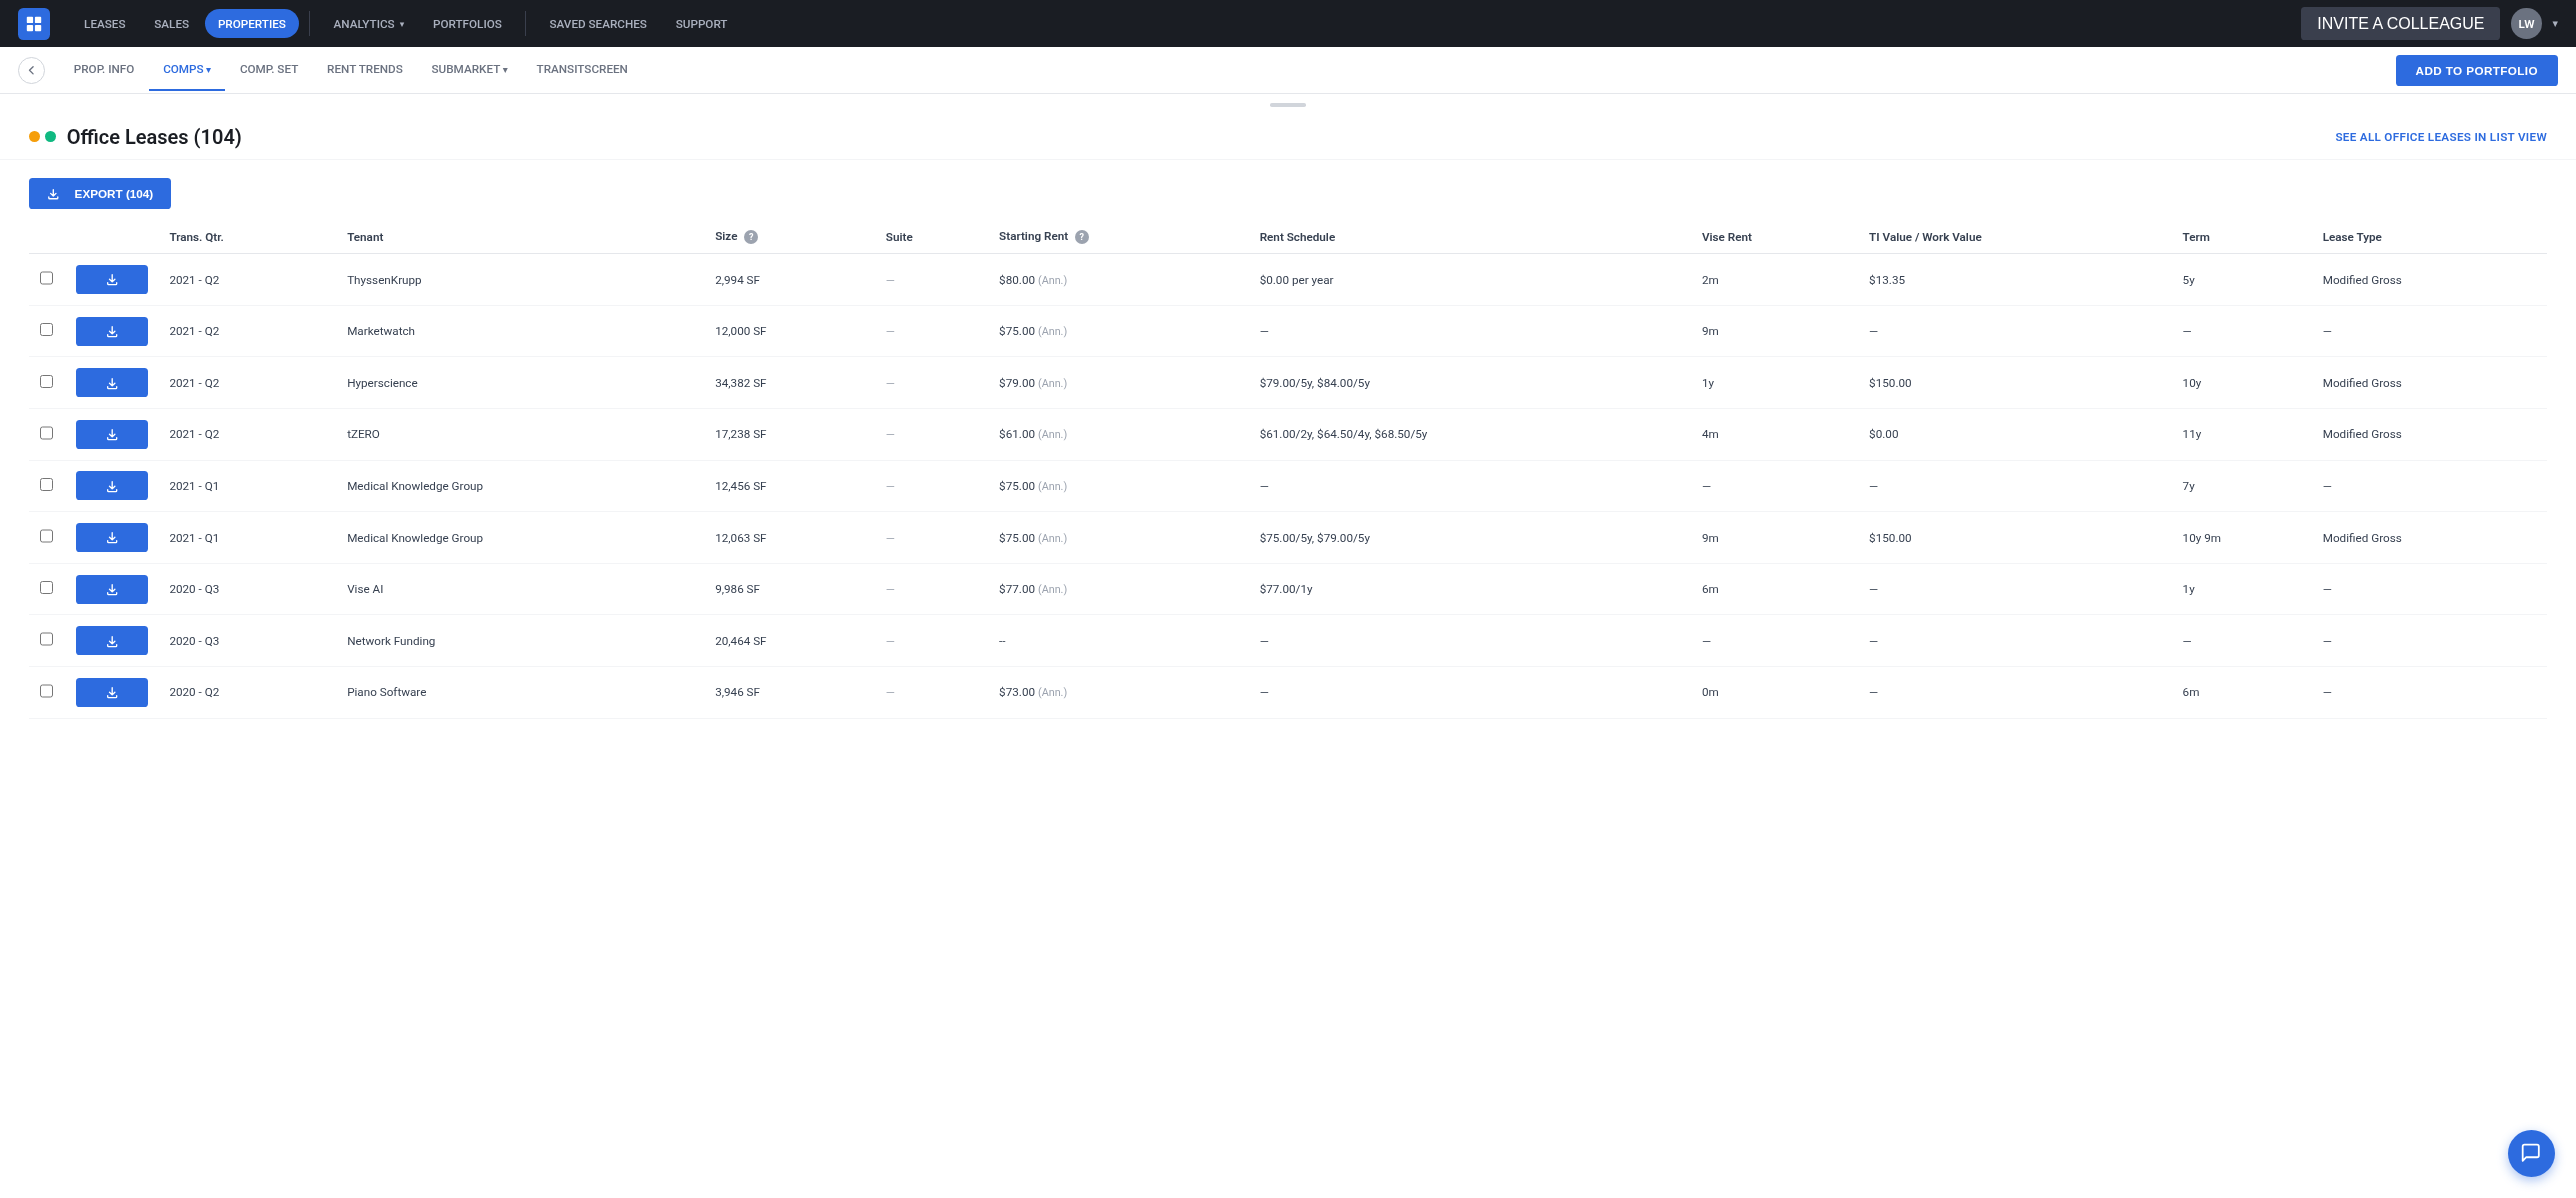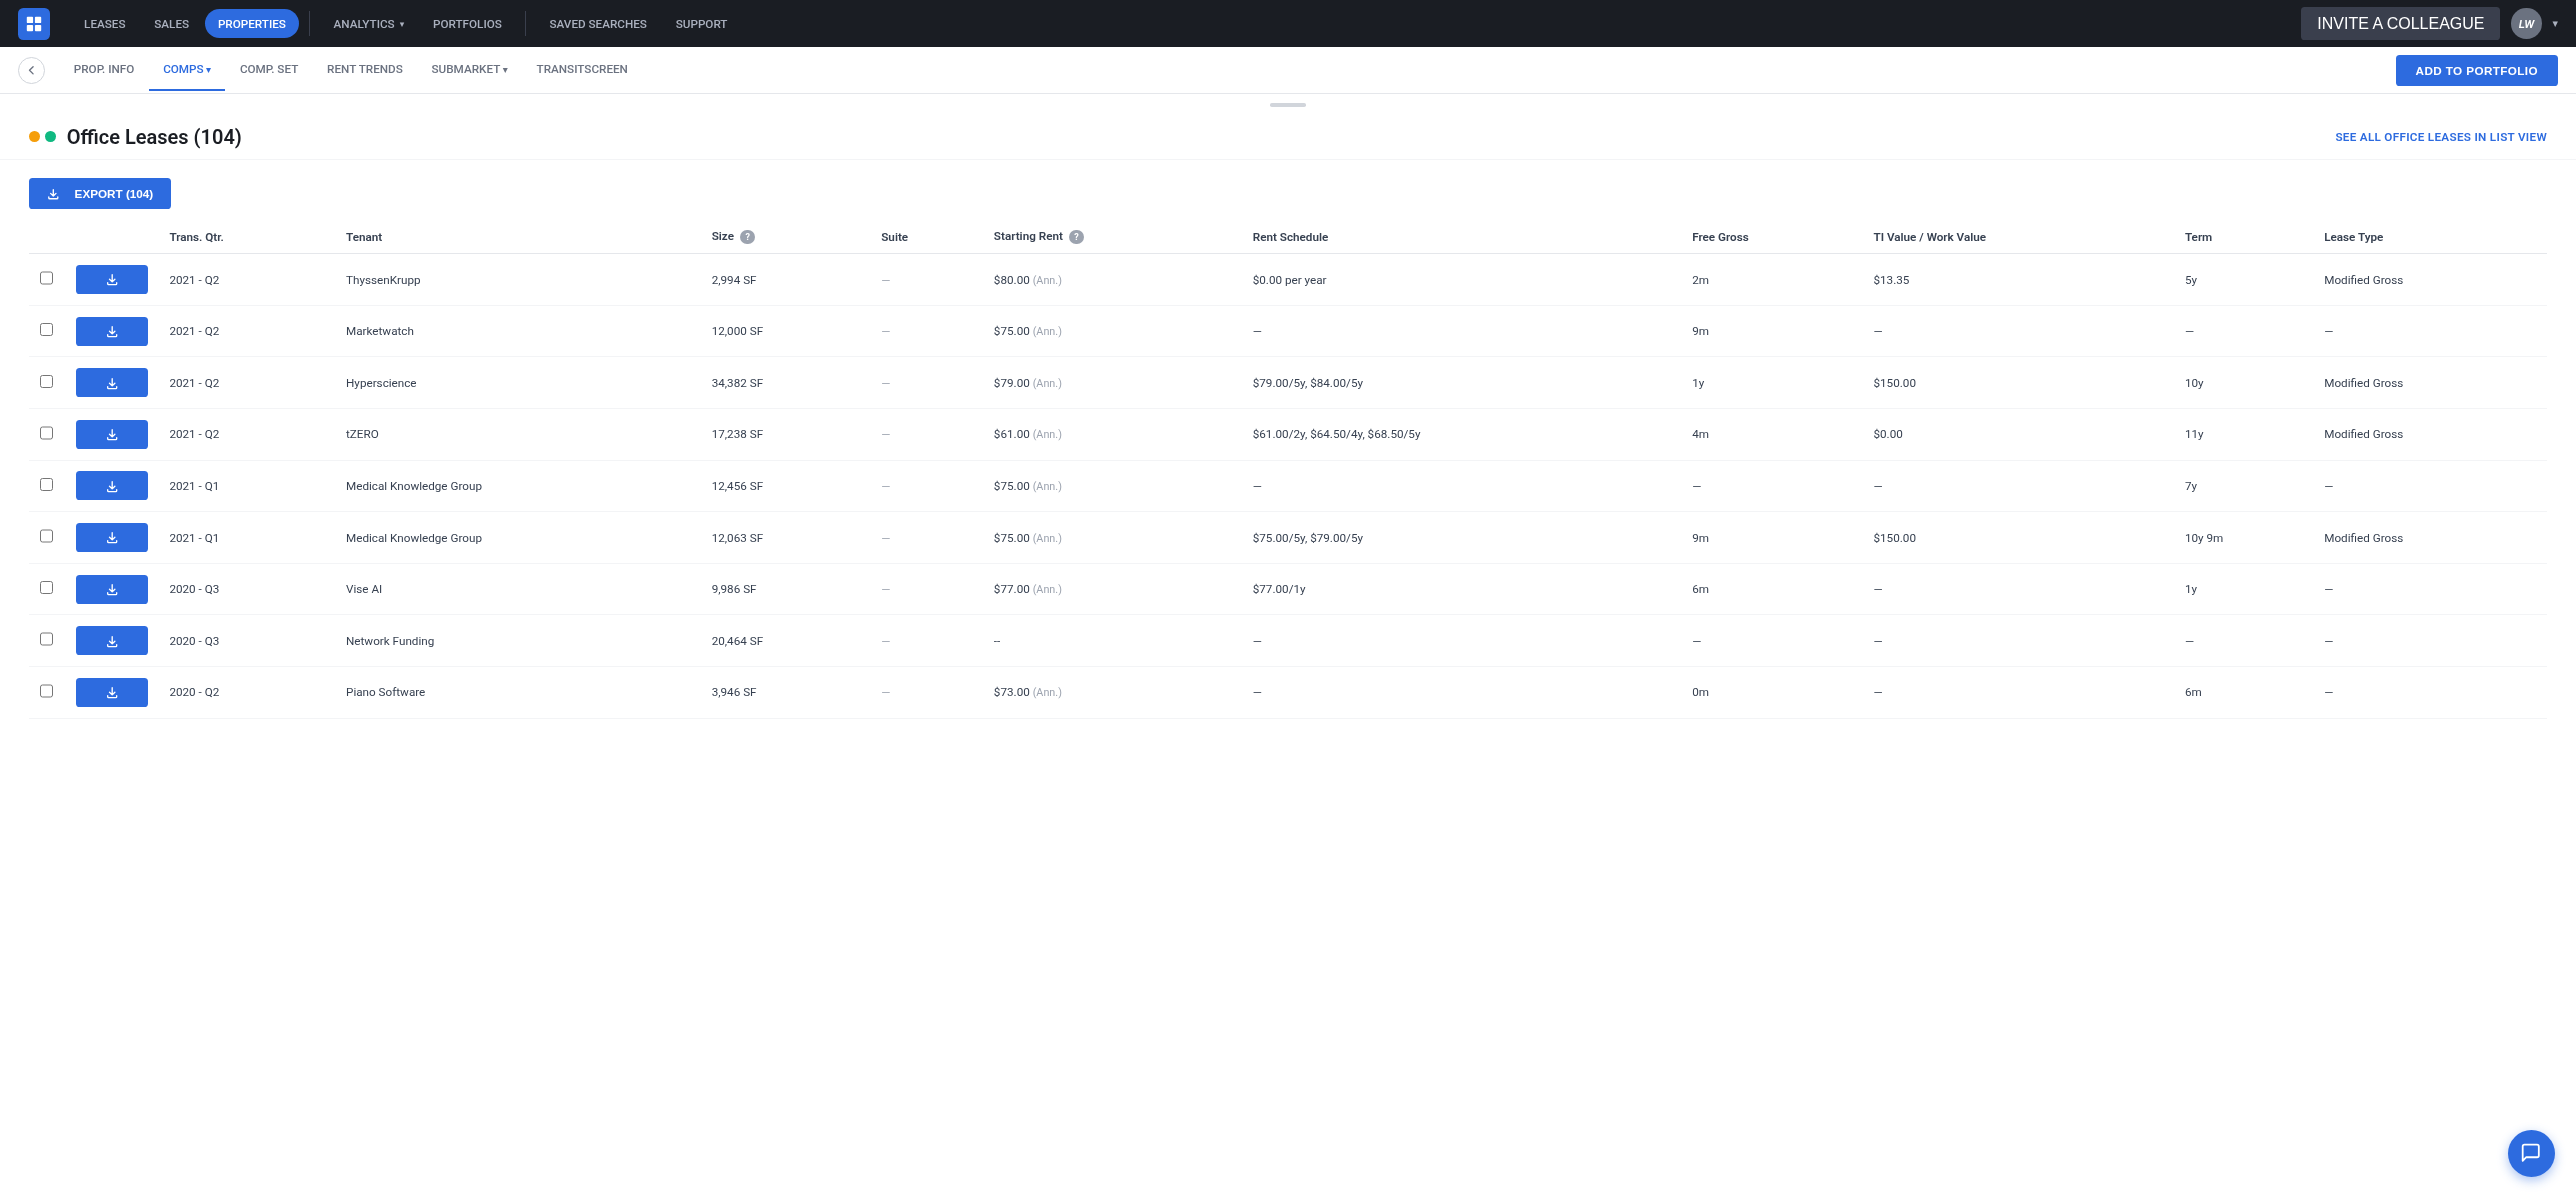--- a/index.html
+++ b/index.html
@@ -61,21 +61,20 @@
       cursor: pointer;
     }
     .avatar {
       width: 30.5px; height: 30.5px;
       background: #6b7280;
       border-radius: 50%;
       display: flex; align-items: center; justify-content: center;
       color: #fff;
       font-size: 11.7px;
       font-weight: 600;
-      font-style: italic;
     }
 
     
     .secondary-nav {
       background: #fff;
       border-bottom: 0.9px solid #e5e7eb;
       display: flex;
       align-items: center;
       padding: 0 18px;
       height: 47px;
@@ -330,21 +329,21 @@
       <thead>
         <tr>
           <th></th>
           <th></th>
           <th>Trans. Qtr.</th>
           <th>Tenant</th>
           <th>Size <span class="info-icon">?</span></th>
           <th>Suite</th>
           <th>Starting Rent <span class="info-icon">?</span></th>
           <th>Rent Schedule</th>
-          <th>Free Gross</th>
+          <th>Vise Rent</th>
           <th>TI Value / Work Value</th>
           <th>Term</th>
           <th>Lease Type</th>
         </tr>
       </thead>
       <tbody id="table-body">
       <tr>
             <td class="cb-cell"><input type="checkbox" style=""></td>
             <td>
               <button class="download-btn">

